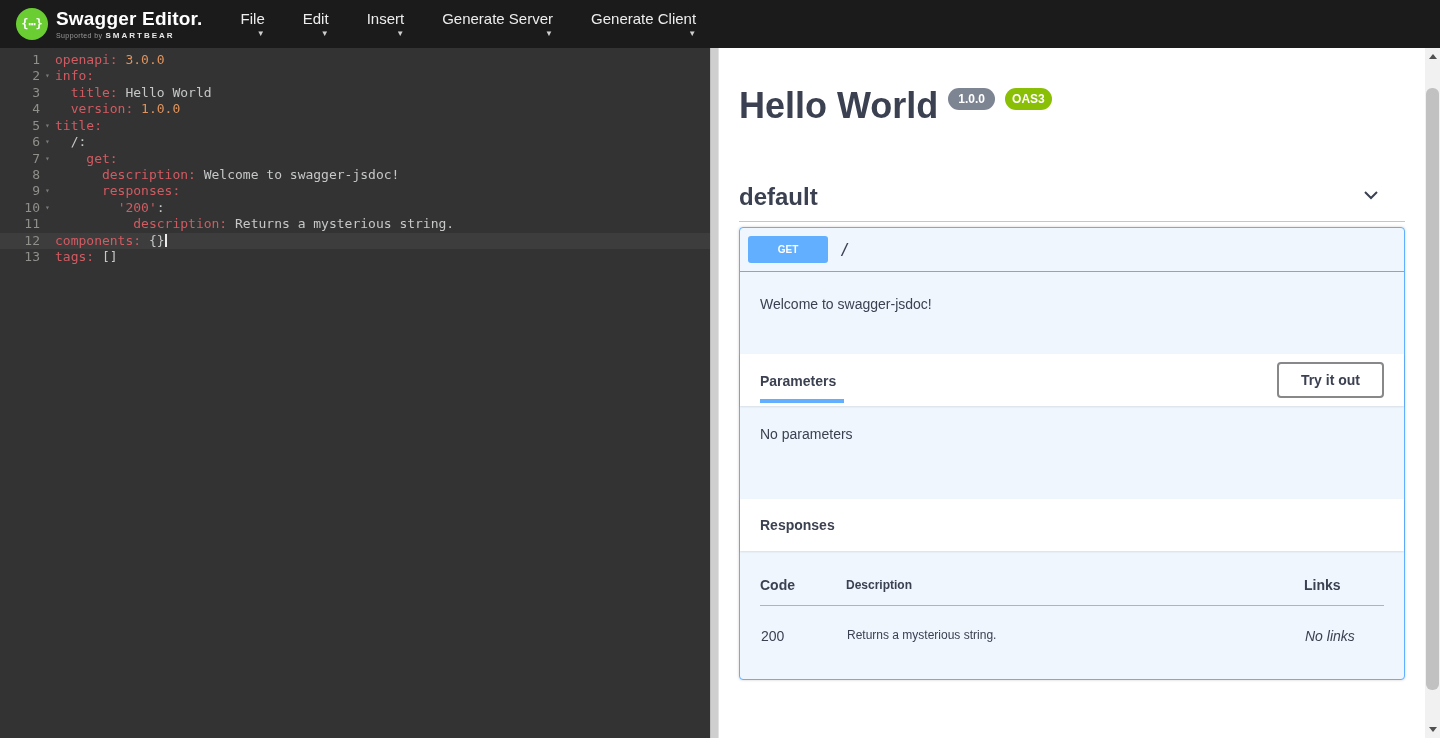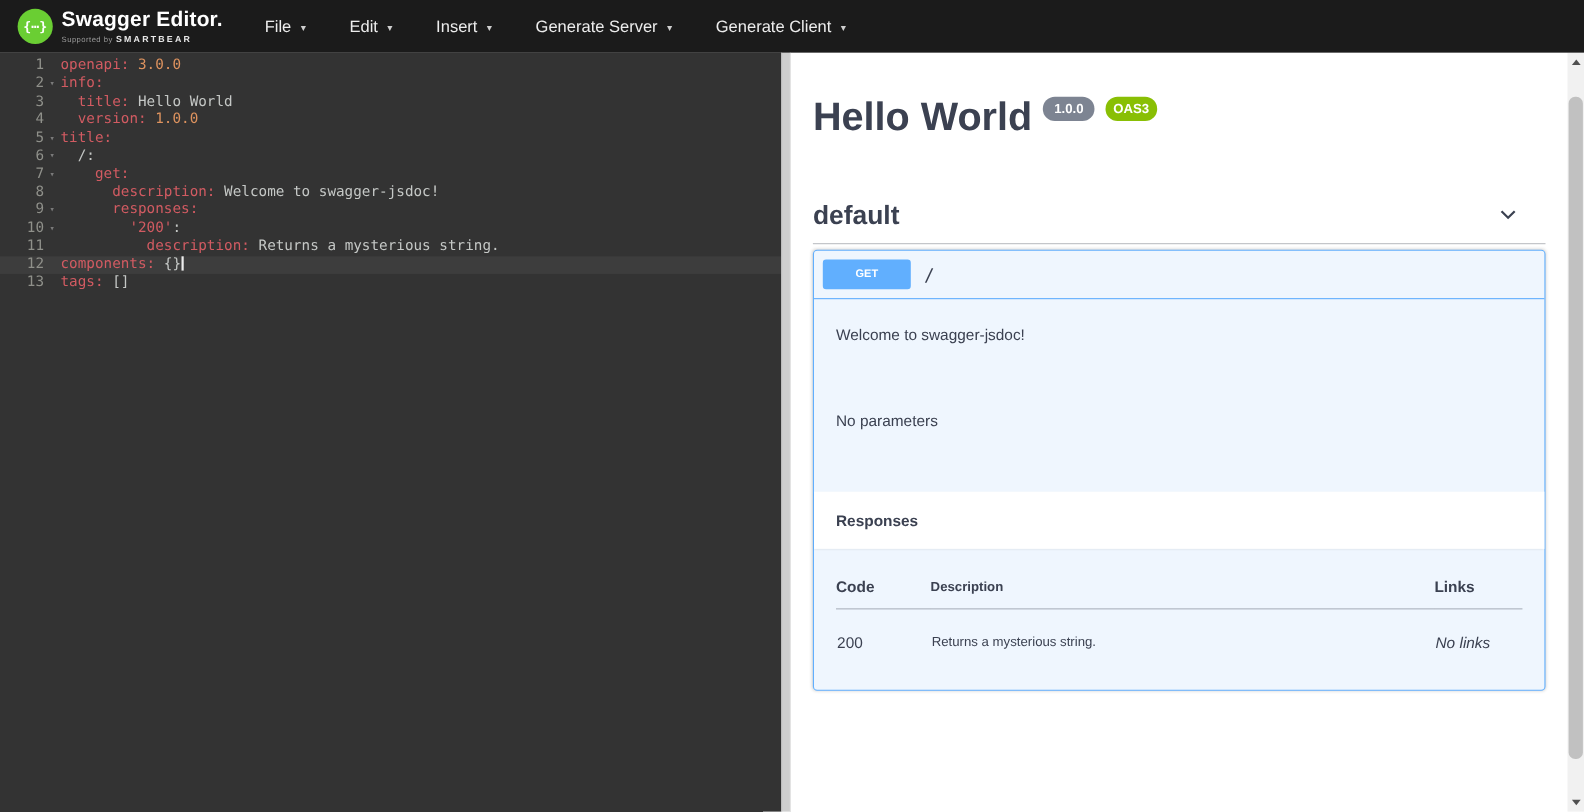--- a/index.html
+++ b/index.html
@@ -15,21 +15,21 @@
   body{width:1440px;height:738px;overflow:hidden;font-family:"Liberation Sans",sans-serif;background:#fff;position:relative;}
 
   
   .topbar{height:48px;background:var(--topbar-bg);display:flex;align-items:center;padding:0 16px;width:1440px;}
   .logo{display:flex;align-items:center;margin-right:26px;cursor:pointer;}
   .logo-icon{width:32px;height:32px;border-radius:50%;background:var(--swagger-green);color:#fff;display:flex;align-items:center;justify-content:center;font-family:"DejaVu Sans Mono",monospace;font-size:12px;font-weight:bold;margin-right:8px;}
   .brand-text .brand{color:#fff;font-size:19px;font-weight:600;letter-spacing:.2px;line-height:1;}
   .brand-text .tagline{margin-top:3px;font-size:7px;color:#9a9a9a;letter-spacing:.4px;}
   .brand-text .tagline b{color:#e8e8e8;font-size:8px;letter-spacing:2px;margin-left:3px;}
   .menu{display:flex;align-items:center;}
-  .menu-item{color:#ededed;font-size:15px;margin-right:14px;padding:8px 12px;display:flex;align-items:center;cursor:pointer;}
+  .menu-item{color:#ededed;font-size:15px;margin-right:14px;padding:8px 12px;display:flex;align-items:flex-end;cursor:pointer;flex-direction:column;}
   .menu-item .caret{font-size:8px;color:#cfcfcf;margin-left:7px;margin-top:2px;}
 
   
   .main{display:flex;height:690px;width:1440px;}
   .editor-pane{width:710px;background:var(--editor-bg);padding-top:4px;overflow:hidden;font-family:"DejaVu Sans Mono",monospace;font-size:13px;cursor:text;}
   .ed-line{display:flex;height:16.43px;line-height:16.43px;white-space:pre;}
   .ed-line.active{background:var(--editor-active-line);}
   .gut{width:40px;text-align:right;color:var(--editor-gutter-text);flex:0 0 40px;}
   .fold{width:15px;flex:0 0 15px;text-align:center;color:#7a7a7a;font-size:8px;line-height:16.43px;}
   .code{color:var(--editor-text);}
@@ -159,20 +159,24 @@
 
     <div class="opblock">
 
       <div class="op-summary">
         <span class="method-badge">GET</span>
         <span class="op-path">/</span>
       </div>
 
       <div class="op-description">Welcome to swagger-jsdoc!</div>
 
+      <div class="section-hdr">
+        <span class="param-tab">Parameters</span>
+        <button class="tryout-btn">Try it out</button>
+      </div>
 
       <div class="no-params">No parameters</div>
 
       <div class="section-hdr">
         <span class="responses-hdr-title">Responses</span>
       </div>
 
       <div class="responses-body">
         <table class="responses">
           <thead>

